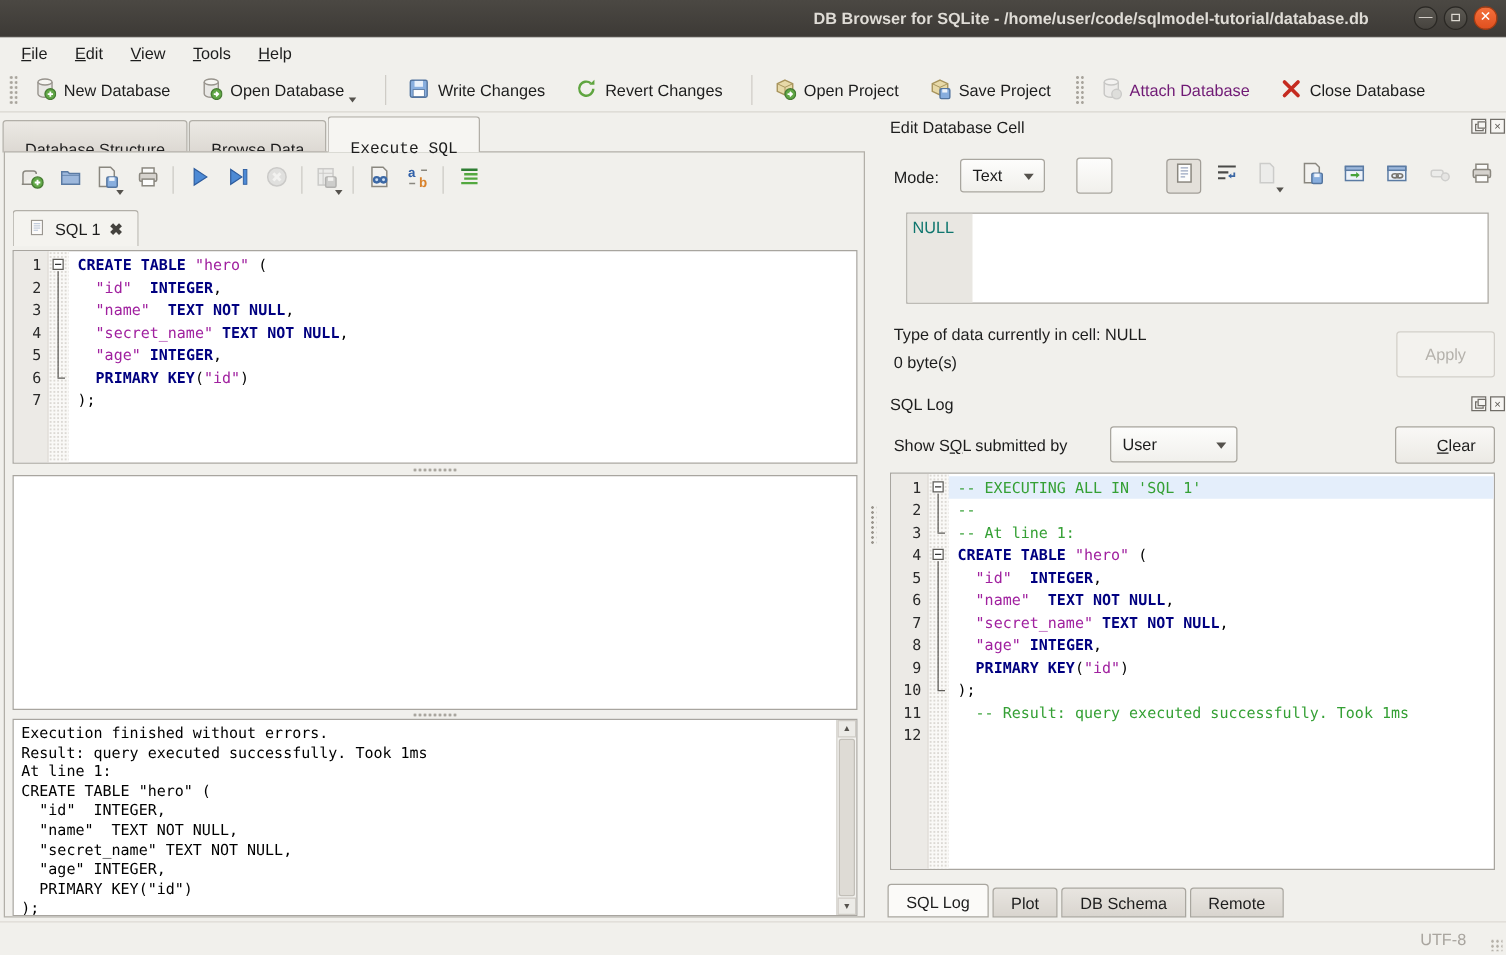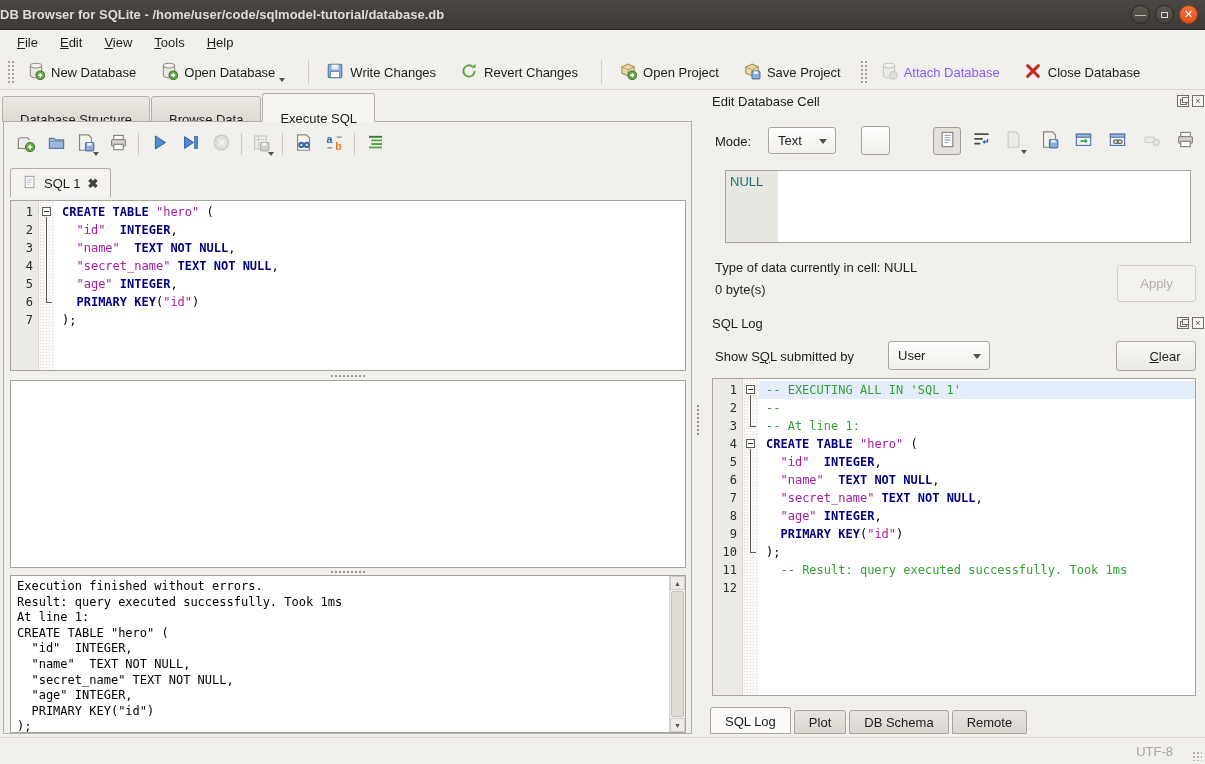--- a/index.html
+++ b/index.html
@@ -5,48 +5,48 @@
   * { margin:0; padding:0; box-sizing:border-box; }
   html,body { background:#cfccc6; }
   #window {
     position:relative; width:1205px; height:764px; overflow:hidden;
     background:#f1f0ec; font-family:"Liberation Sans", sans-serif; color:#1d1d1d;
   }
   
   .titlebar { position:absolute; left:0; top:0; width:1205px; height:30px;
     background:linear-gradient(#4b4843,#3d3a36); border-bottom:1px solid #2b2925; }
   .titlebar .title { position:absolute; left:0; right:110px; top:0; height:30px;
-    line-height:30px; text-align:left; color:#dfdcd6; font-size:13px; font-weight:bold; }
+    line-height:30px; text-align:right; color:#dfdcd6; font-size:13px; font-weight:bold; }
   .winbtns { position:absolute; right:7px; top:5px; display:flex; gap:5px; }
   .winbtn { width:19px; height:19px; border-radius:50%;
     background:linear-gradient(#5c5953,#46433e); border:1px solid #2a2824;
     color:#ddd9d2; font-size:11px; line-height:17px; text-align:center; }
   .winbtn.close { background:linear-gradient(#f4703c,#e0501f); border-color:#a63c12; color:#fff; }
   .winbtn .maxsq { display:inline-block; width:7px; height:6px; border:1px solid #ddd9d2; margin-top:5px; }
   
   .menubar { position:absolute; left:0; top:30px; width:1205px; height:25px;
     background:#f1f0ec; display:flex; align-items:center; padding-left:6px; }
   .menu-item { padding:0 11px; font-size:13px; line-height:25px; }
   
   .toolbar { position:absolute; left:0; top:55px; width:1205px; height:35px;
     background:#f1f0ec; border-bottom:1px solid #d9d6d0; display:flex; align-items:center; padding-left:3px; }
   .tb-handle { width:7px; height:24px; margin:0 4px;
     background-image:radial-gradient(circle,#a9a59d 1px,transparent 1.3px); background-size:4px 4px; }
   .tb-sep { width:1px; height:24px; background:#cfccc6; margin:0 8px; }
   .tb-btn { display:flex; align-items:center; gap:6px; padding:4px 9px; margin-right:6px; font-size:13px; }
   .tb-btn svg { width:18px; height:18px; }
-  .tb-btn.disabled { color:#8b5cf6; }
+  .tb-btn.disabled { color:#701a75; }
   .tb-btn.disabled svg { filter:grayscale(1) opacity(.45); }
   .drop-arrow { width:0; height:0; border-left:3.5px solid transparent; border-right:3.5px solid transparent;
     border-top:4px solid #55524d; align-self:flex-end; margin:0 0 1px -2px; }
   
   .main-tabs { position:absolute; left:2px; top:93px; display:flex; align-items:flex-end; height:29px; }
   .mtab { font-size:13px; padding:10px 17px; height:26px; line-height:26px;
     background:linear-gradient(#ece9e4,#ddd9d3); border:1px solid #b2afa8; border-radius:3px 3px 0 0; margin-right:1px; }
-  .mtab.active { background:#f6f5f2; height:29px; line-height:29px; border-bottom:1px solid #f6f5f2; position:relative; z-index:3; }
+  .mtab.active { background:#f6f5f2; height:29px; line-height:29px; border-bottom:1px solid #f6f5f2; position:relative; z-index:3;font-family:Liberation Mono, monospace; }
   .pane { position:absolute; left:3px; top:121px; width:689px; height:613px;
     border:1px solid #b2afa8; background:#f1f0ec; z-index:2; }
   
   .sqlbar { position:absolute; left:8px; top:8px; height:28px; display:flex; align-items:center; }
   .icon-btn { width:26px; height:26px; display:flex; align-items:center; justify-content:center; margin-right:5px; }
   .icon-btn svg { width:19px; height:19px; }
   .icon-btn.disabled svg { filter:grayscale(1) opacity(.5); }
   .sql-sep { width:1px; height:22px; background:#ccc9c3; margin:0 7px 0 2px; }
   
   .sqltabbar { position:absolute; left:6px; top:46px; height:29px; display:flex; align-items:flex-end; }

